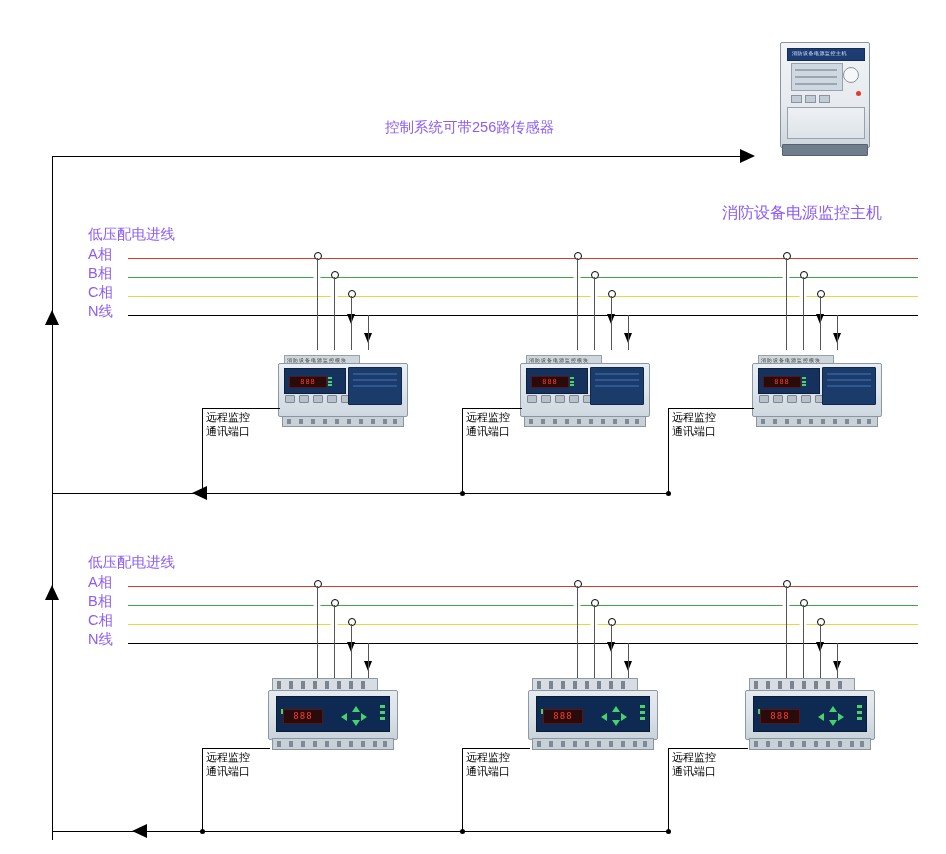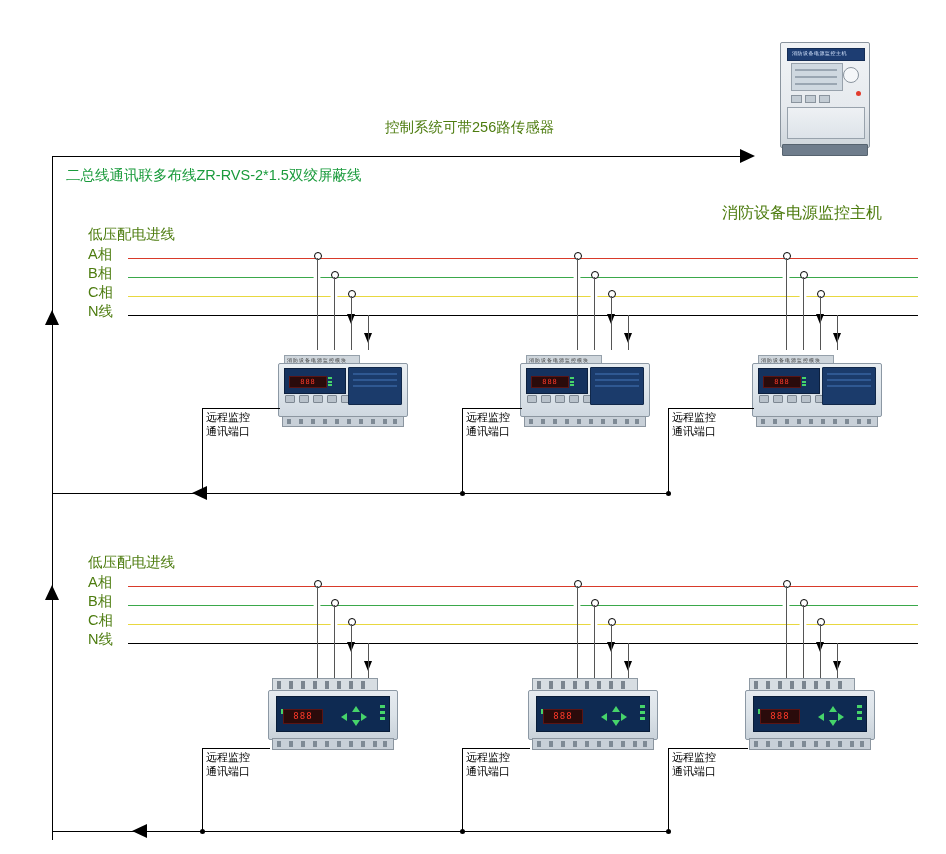--- a/index.html
+++ b/index.html
@@ -27,21 +27,21 @@
     font-weight: bold;
     font-style: italic;
     letter-spacing: 2px;
     color: #000;
     white-space: nowrap;
   }
 
   
   .lbl {
     font-size: 14.5px;
-    color: #4d7c0f;
+    color: #8b5cf6;
     white-space: nowrap;
     line-height: 1.25;
   }
   .lbl.green { color: #1a9b3c; }
   .lbl.big { font-size: 16px; }
 
   
   .hline { height: 0; border-top: 1px solid #000; }
   .vline { width: 0; border-left: 1px solid #000; }
   .hline.red { border-top-color: #d83a2a; }
@@ -329,21 +329,20 @@
       <div class="door"></div>
     </div>
     <div class="base"></div>
   </div>
   <div class="abs lbl big" style="left:722px; top:203px;">消防设备电源监控主机</div>
 
   <div class="abs lbl" style="left:385px; top:118px;">控制系统可带256路传感器</div>
 
   <div class="abs hline black" style="left:52px; top:156px; width:690px;"></div>
   <div class="abs arrow-right" style="left:740px; top:149px;"></div>
-  <div class="abs lbl green" style="left:66px; top:166px;">二总线通讯联多布线ZR-RVS-2*1.5双绞屏蔽线</div>
 
   <div class="abs vline" style="left:52px; top:156px; height:684px;"></div>
   <div class="abs arrow-up" style="left:45px; top:310px;"></div>
   <div class="abs arrow-up" style="left:45px; top:585px;"></div>
 
   <div class="abs lbl" style="left:88px; top:225px;">低压配电进线</div>
 
   <div class="abs lbl" style="left:88px; top:245px;">A相</div>
   <div class="abs lbl" style="left:88px; top:264px;">B相</div>
   <div class="abs lbl" style="left:88px; top:283px;">C相</div>

